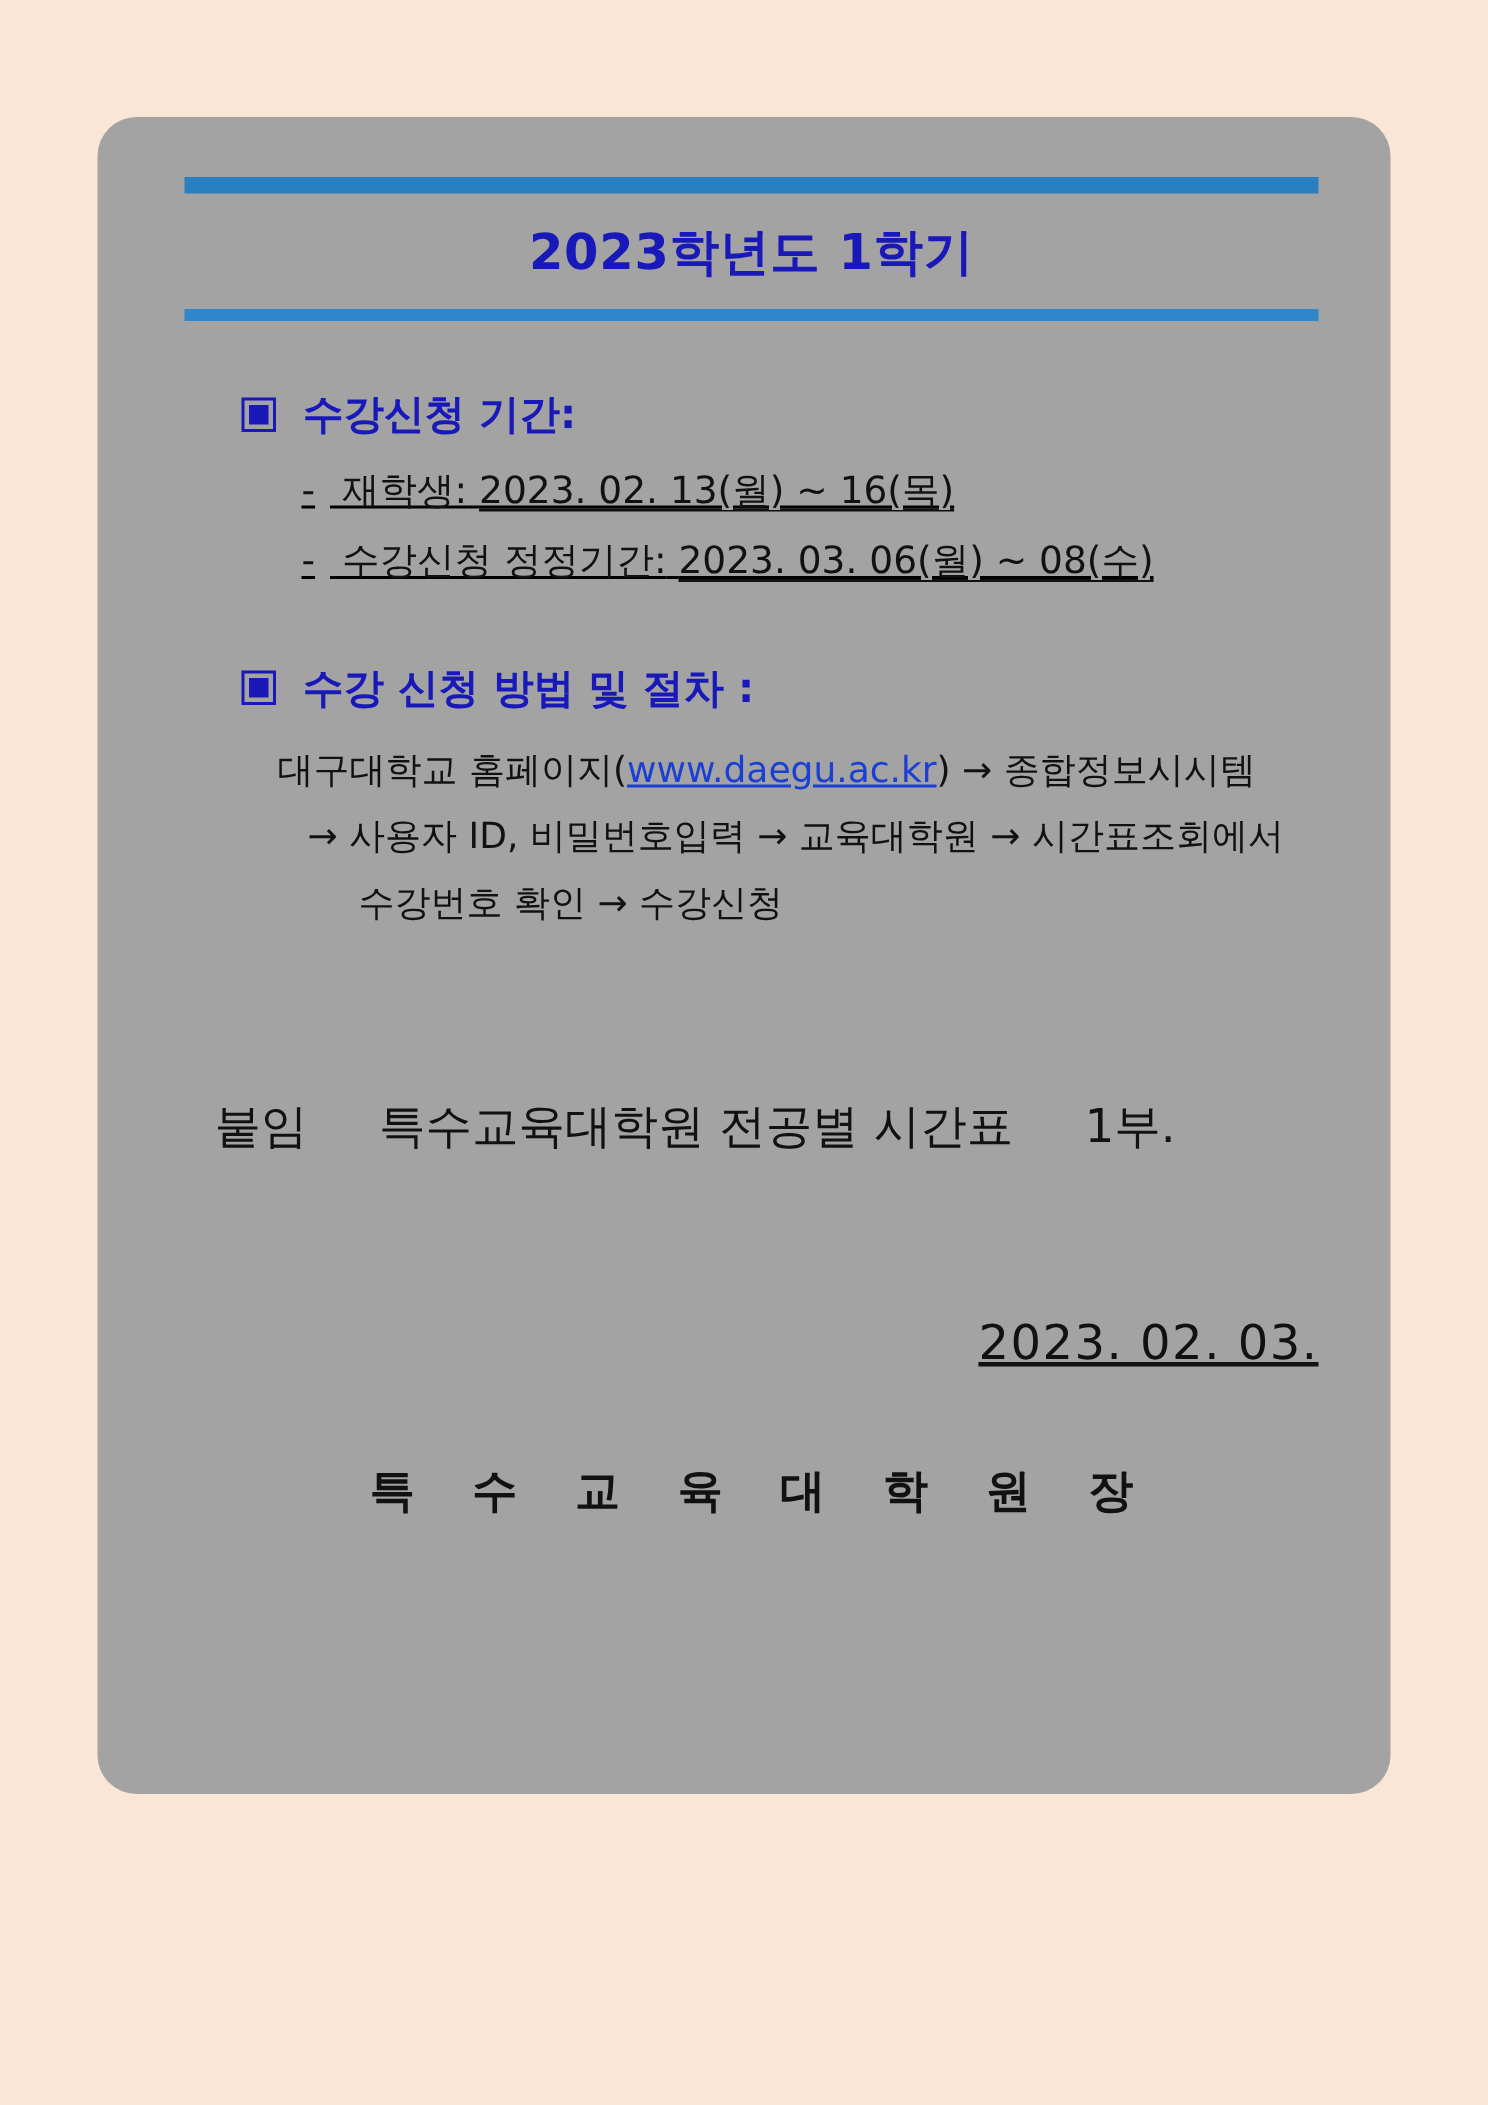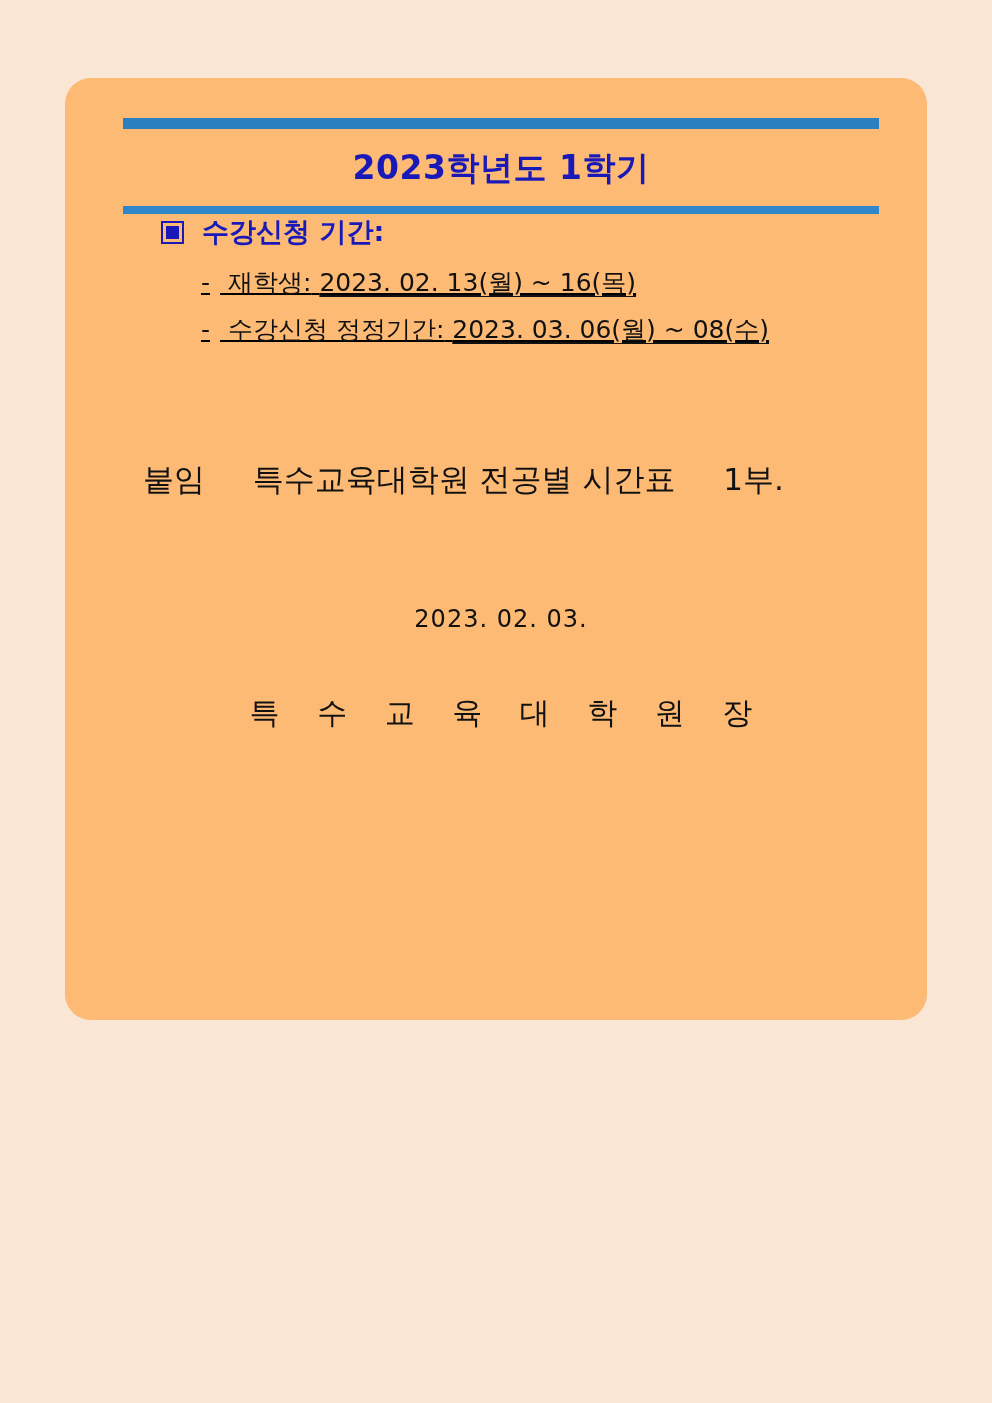--- a/index.html
+++ b/index.html
@@ -11,22 +11,22 @@
     height: 1403px;
     background: #fae6d4;
     font-family: "DejaVu Sans", "Liberation Sans", sans-serif;
     overflow: hidden;
   }
   .page {
     position: absolute;
     left: 65px;
     top: 78px;
     width: 862px;
-    height: 942px;
-    background: #fdba74;
+    height: 1118px;
+    background: #a3a3a3;
     border-radius: 26px;
   }
   .inner {
     position: absolute;
     left: 58px;
     top: 40px;
     right: 48px;
   }
   .rule-top {
     height: 11px;
@@ -51,20 +51,21 @@
   }
   .title-line2 {
     color: #000000;
     font-size: 40px;
     font-weight: bold;
     letter-spacing: 1px;
     line-height: 1.3;
     margin-top: 6px;
   }
   .section {
+    margin-top: 44px;
   }
   .section-head {
     color: #1819b8;
     font-size: 27px;
     font-weight: bold;
     display: flex;
     align-items: center;
     gap: 18px;
     padding-left: 38px;
   }
@@ -125,32 +126,33 @@
     padding-left: 20px;
     font-size: 31px;
     color: #111;
   }
   .attach .gap {
     display: inline-block;
     width: 28px;
   }
   .date {
     margin-top: 104px;
-    text-align: center;
-    font-size: 24px;
+    text-align: right;
+    font-size: 32px;
     color: #111;
     letter-spacing: 1px;
+    text-decoration: underline;
   }
   .signer {
     margin-top: 60px;
     text-align: center;
     font-size: 30px;
     color: #111;
     letter-spacing: 14px;
-    font-weight: 400;
+    font-weight: 700;
     padding-left: 14px;
   }
 </style>
 </head>
 <body>
 
 <div class="page">
   <div class="inner">
 
     <div class="rule-top"></div>
@@ -173,20 +175,33 @@
           <span class="u">2023. 02. 13(월) ~ 16(목)</span>
         </div>
         <div class="item">
           <span class="dash">-</span>
           <span>수강신청 정정기간:</span>
           <span class="u">2023. 03. 06(월) ~ 08(수)</span>
         </div>
       </div>
     </div>
 
+    <div class="section">
+      <div class="section-head">
+        <span class="bullet-sq"></span>
+        <span>수강 신청 방법 및 절차 :</span>
+      </div>
+      <div class="method-body">
+        <div>
+          <span>대구대학교 홈페이지(</span><a class="link" href="#">www.daegu.ac.kr</a><span>) → 종합정보시시템</span>
+        </div>
+        <div class="method-line2">→ 사용자 ID, 비밀번호입력 → 교육대학원 → 시간표조회에서</div>
+        <div class="method-line3">수강번호 확인 → 수강신청</div>
+      </div>
+    </div>
 
     <div class="attach">
       <span>붙임</span>
       <span class="gap"></span>
       <span>특수교육대학원 전공별 시간표</span>
       <span class="gap"></span>
       <span>1부.</span>
     </div>
 
     <div class="date">2023. 02. 03.</div>

